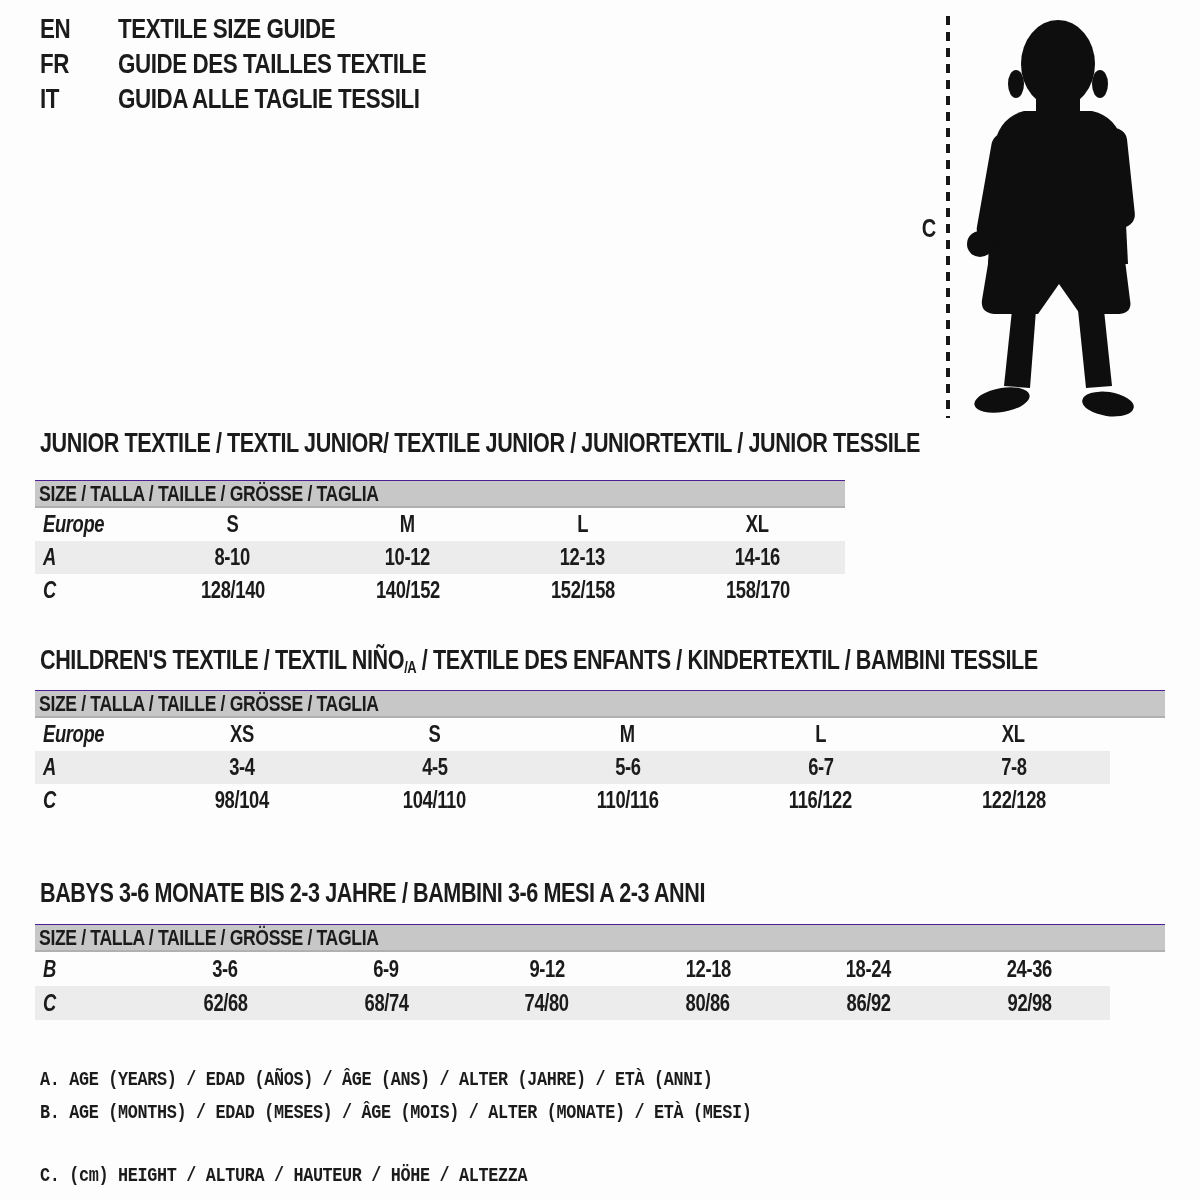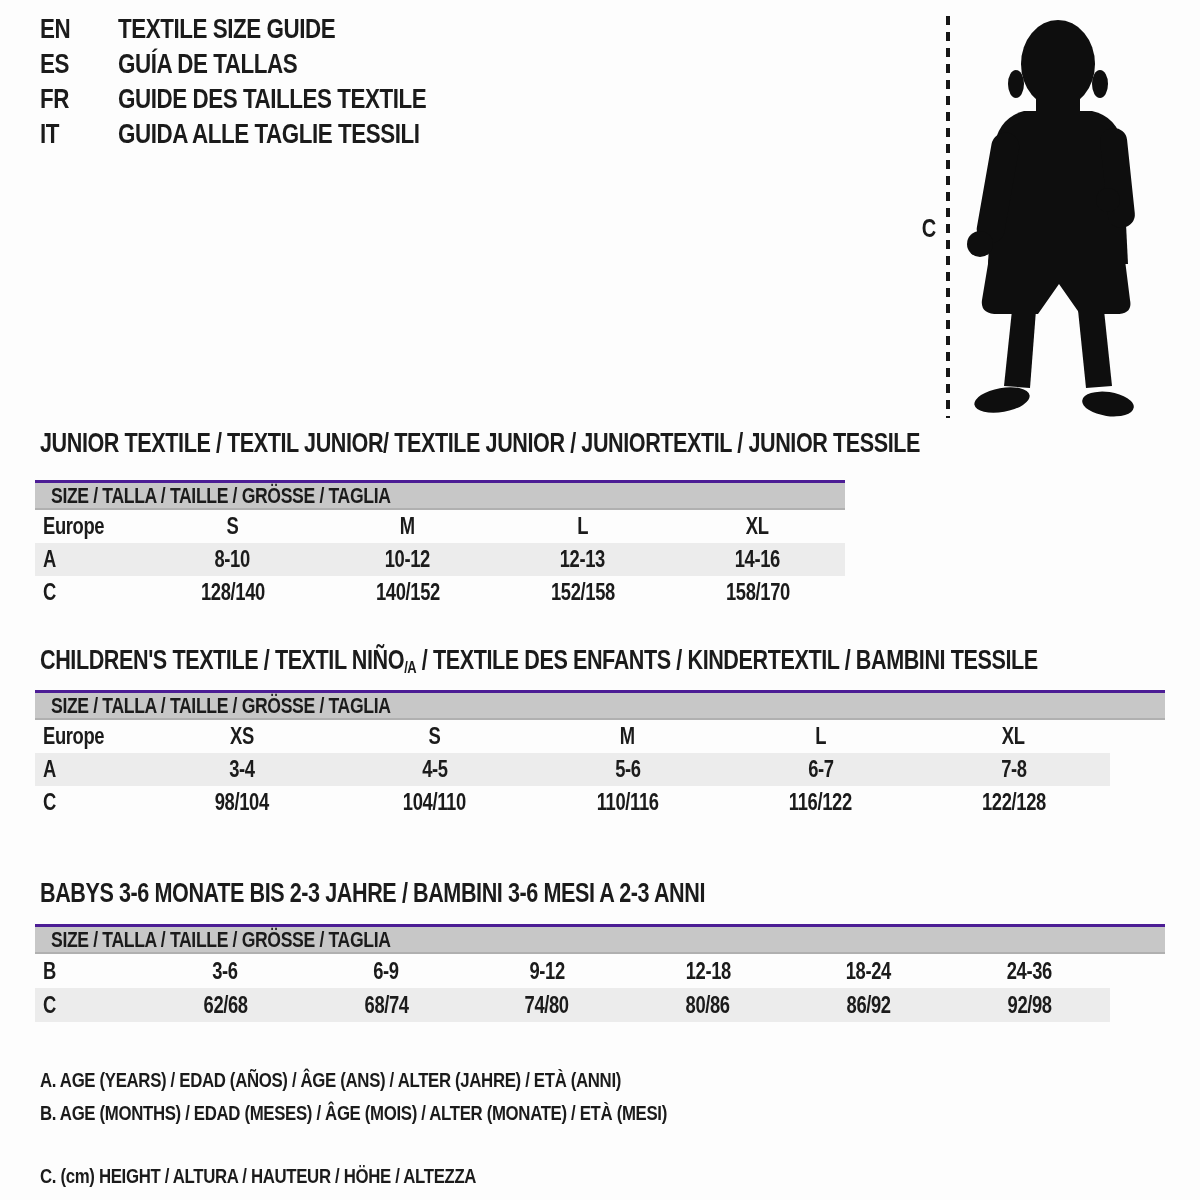--- a/index.html
+++ b/index.html
@@ -32,57 +32,53 @@
 
   
   .sec-title { position:absolute; left:40px; font-size:27px; font-weight:700; }
   .title-junior   { top:428px; }
   .title-children { top:645px; }
   .title-babies-1 { top:846px; }
   .title-babies-2 { top:878px; }
   .ssub { font-size:0.6em; vertical-align:-0.25em; }
 
   
-  .legend-line { position:absolute; left:40px; font-size:21px; font-weight:700; }
+  .legend-line { position:absolute; left:40px; font-size:21px; font-weight:700;font-family:Liberation Mono, monospace; }
   .legend-a { top:1068px; }
   .legend-b { top:1101px; }
   .legend-c { top:1134px;margin-top:30px; }
 
   
   .size-table { position:absolute; left:35px; }
   .t1 { top:480px; width:810px; }
   .t2 { top:690px; width:1130px; }
   .t3 { top:924px; width:1130px; }
   .size-bar {
     height:25px; background:#c7c7c7;
-    border-top:3px solid #4c1d95; border-bottom:2px solid #b0b0b0;
-    display:flex; align-items:center; padding-left:16px;
+    border-top:1px solid #4c1d95; border-bottom:2px solid #b0b0b0;
+    display:flex; align-items:center; padding-left:4px;
     font-size:22px; font-weight:700;
   }
   .trow { display:grid; align-items:center; height:33px; font-size:23px; font-weight:700; }
   .t1 .trow { grid-template-columns:110px repeat(4,1fr); width:810px; }
   .t2 .trow { grid-template-columns:110px repeat(5,1fr); width:1075px; }
   .t3 .trow { grid-template-columns:110px repeat(6,1fr); height:34px; grid-template-rows:34px; width:1075px; }
-  .lbl { text-align:left; padding-left:8px; }
+  .lbl { text-align:left; padding-left:8px;font-style:italic; }
   .val { text-align:center; }
   .shaded { background:#ececec; }
 </style>
 </head>
 <body>
 
 <div class="page">
 
   <div class="langs">
     <div class="lang-row">
       <span class="lang-code"><span class="condl">EN</span></span>
       <span class="condl">TEXTILE SIZE GUIDE</span>
-    </div>
-    <div class="lang-row">
-      <span class="lang-code"><span class="condl">ES</span></span>
-      <span class="condl">GUÍA DE TALLAS</span>
     </div>
     <div class="lang-row">
       <span class="lang-code"><span class="condl">FR</span></span>
       <span class="condl">GUIDE DES TAILLES TEXTILE</span>
     </div>
     <div class="lang-row">
       <span class="lang-code"><span class="condl">IT</span></span>
       <span class="condl">GUIDA ALLE TAGLIE TESSILI</span>
     </div>
   </div>

